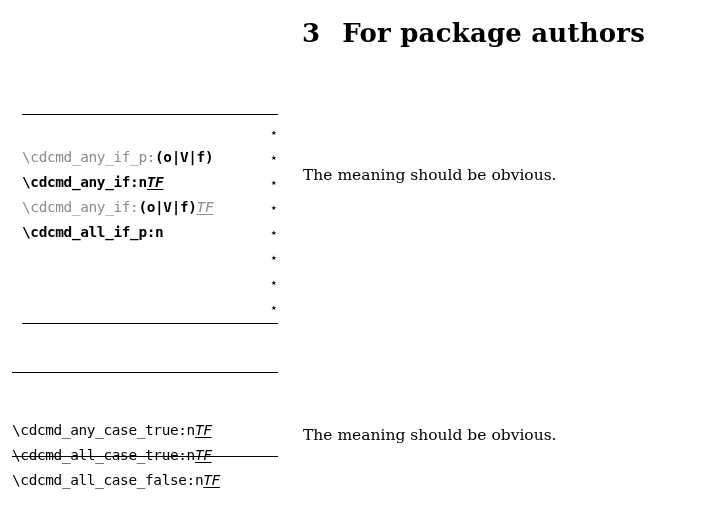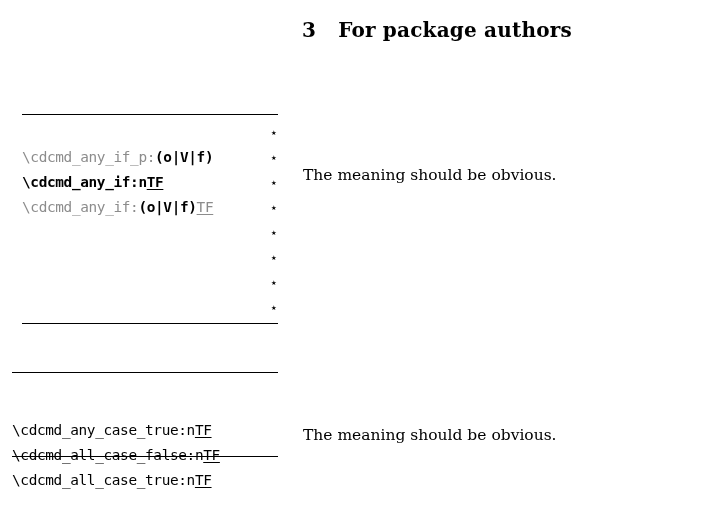--- a/index.html
+++ b/index.html
@@ -17,21 +17,21 @@
     -webkit-font-smoothing: antialiased;
   }
 
   
   .section-heading {
     position: absolute;
     left: 302px;
     top: 18px;
     font-family: "DejaVu Serif", "Liberation Serif", serif;
     font-weight: bold;
-    font-size: 20px;
+    font-size: 26px;
     letter-spacing: 0.2px;
     white-space: nowrap;
   }
   .section-heading .sec-num {
     display: inline-block;
     margin-right: 22px;
   }
 
   
   .func-block {
@@ -77,20 +77,21 @@
   
   .sig-variant { font-weight: normal; color: #8c8c8c; }
   
   .sig-variant .argspec { font-weight: bold; color: #000000; }
 
   
   .sig-plain { font-weight: normal; color: #000000; margin-top: 40px; }
 
   
   .tf {
+    font-style: italic;
     text-decoration: underline;
     text-underline-offset: 1.5px;
     text-decoration-thickness: 1.3px;
   }
   .sig-base .tf { font-weight: bold; }
 
   .star-cell {
     margin-left: auto;
     padding-left: 10px;
     font-family: "DejaVu Sans", "Liberation Sans", sans-serif;
@@ -131,20 +132,21 @@
       </div>
       <div class="func-row">
         <span class="func-sig sig-base"><span>\cdcmd_any_if:n</span><span class="tf">TF</span></span>
         <span class="star-cell">⋆</span>
       </div>
       <div class="func-row">
         <span class="func-sig sig-variant"><span>\cdcmd_any_if:</span><span class="argspec">(o|V|f)</span><span class="tf">TF</span></span>
         <span class="star-cell">⋆</span>
       </div>
       <div class="func-row">
+        <span class="func-sig sig-base"><span>\cdcmd_all_if_p:n</span></span>
         <span class="star-cell">⋆</span>
       </div>
       <div class="func-row">
         <span class="star-cell">⋆</span>
       </div>
       <div class="func-row">
         <span class="star-cell">⋆</span>
       </div>
       <div class="func-row">
         <span class="star-cell">⋆</span>
@@ -154,21 +156,21 @@
 </div>
 <div class="desc" id="desc-1">The meaning should be obvious.</div>
 
 <div class="func-block" id="block-2">
   <div class="rule-top"></div>
   <div class="func-rows">
       <div class="func-row">
         <span class="func-sig sig-plain"><span>\cdcmd_any_case_true:n</span><span class="tf">TF</span></span>
       </div>
       <div class="func-row">
-        <span class="func-sig sig-plain"><span>\cdcmd_all_case_false:n</span><span class="tf">TF</span></span>
+        <span class="func-sig sig-plain"><span>\cdcmd_all_case_true:n</span><span class="tf">TF</span></span>
       </div>
       <div class="func-row">
-        <span class="func-sig sig-plain"><span>\cdcmd_all_case_true:n</span><span class="tf">TF</span></span>
+        <span class="func-sig sig-plain"><span>\cdcmd_all_case_false:n</span><span class="tf">TF</span></span>
       </div>
     </div>
   <div class="rule-bottom"></div>
 </div>
 <div class="desc" id="desc-2">The meaning should be obvious.</div>
 
 </body></html>

